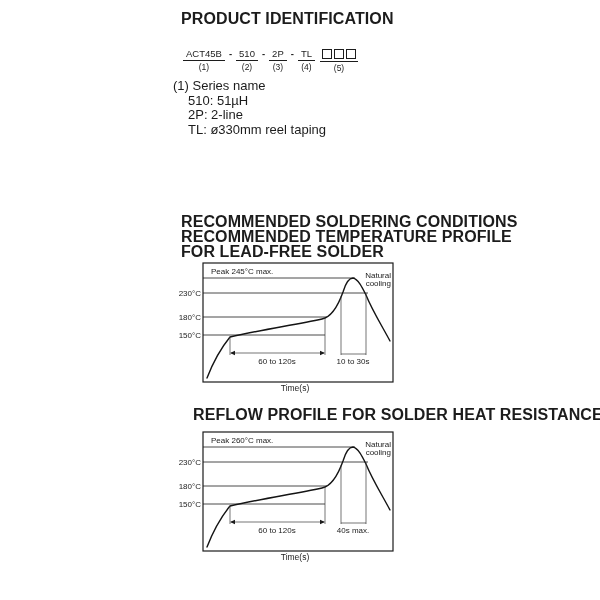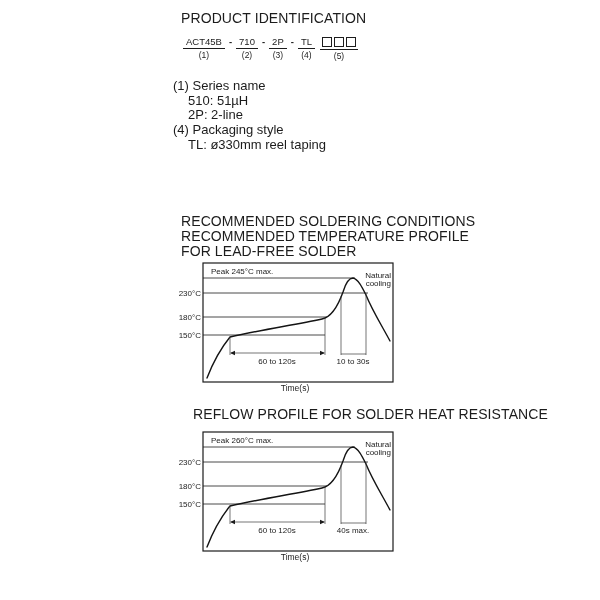--- a/index.html
+++ b/index.html
@@ -1,18 +1,18 @@
 <!DOCTYPE html>
 <html><head>
 <meta charset="utf-8">
 <style>
   html,body{margin:0;padding:0;background:#ffffff;}
   body{width:600px;height:600px;position:relative;font-family:"Liberation Sans",sans-serif;color:#1c1c1c;}
   .abs{position:absolute;}
-  .doc-h{font-weight:normal;font-size:14px;letter-spacing:.1px;line-height:15px;white-space:nowrap;}
+  .doc-h{font-weight:bold;font-size:16px;letter-spacing:.1px;line-height:15px;white-space:nowrap;}
   
   .pn-row{display:flex;align-items:flex-start;}
   .pn-seg{text-align:center;margin:0 1px;}
   .pn-code{font-size:9.5px;line-height:11px;border-bottom:1px solid #1c1c1c;padding:0 3px 1px;white-space:nowrap;}
   .pn-sep{font-size:9.5px;line-height:11px;margin:0 3px;font-weight:bold;}
   .pn-ref{font-size:8.5px;line-height:10px;padding-top:1px;}
   .pn-boxes{display:flex;gap:2px;align-items:center;padding:1px 2px 2px;}
   .cbx{width:8px;height:8px;border:1px solid #1c1c1c;display:inline-block;}
   
   .legend div{font-size:13px;line-height:14.7px;white-space:nowrap;}
@@ -24,29 +24,29 @@
   .tline{stroke:#1c1c1c;stroke-width:0.8;}
   .mline{stroke:#3a3a3a;stroke-width:0.7;}
   .curve{fill:none;stroke:#141414;stroke-width:1.4;stroke-linecap:round;}
   .ah{fill:#1c1c1c;stroke:none;}
 </style>
 </head>
 <body>
 
 <div class="abs doc-h" style="left:181px;top:11px;">PRODUCT IDENTIFICATION</div>
 
-<div class="abs" style="left:182px;top:36px;">
+<div class="abs" style="left:182px;top:48px;">
   <div class="pn-row">
     <div class="pn-seg">
       <div class="pn-code">ACT45B</div>
       <div class="pn-ref">(1)</div>
     </div>
     <div class="pn-sep">-</div>
     <div class="pn-seg">
-      <div class="pn-code">710</div>
+      <div class="pn-code">510</div>
       <div class="pn-ref">(2)</div>
     </div>
     <div class="pn-sep">-</div>
     <div class="pn-seg">
       <div class="pn-code">2P</div>
       <div class="pn-ref">(3)</div>
     </div>
     <div class="pn-sep">-</div>
     <div class="pn-seg">
       <div class="pn-code">TL</div>
@@ -60,21 +60,20 @@
       </div>
       <div class="pn-ref">(5)</div>
     </div>
   </div>
 </div>
 
 <div class="abs legend" style="left:173px;top:79px;">
   <div>(1) Series name</div>
   <div class="sub">510: 51µH</div>
   <div class="sub">2P: 2-line</div>
-  <div>(4) Packaging style</div>
   <div class="sub">TL: ø330mm reel taping</div>
 </div>
 
 <div class="abs" style="left:181px;top:214px;">
   <div class="doc-h">RECOMMENDED SOLDERING CONDITIONS</div>
   <div class="doc-h">RECOMMENDED TEMPERATURE PROFILE</div>
   <div class="doc-h">FOR LEAD-FREE SOLDER</div>
 </div>
 
 <svg class="abs" style="left:172px;top:256px;" width="230" height="140" viewBox="0 0 230 140">

